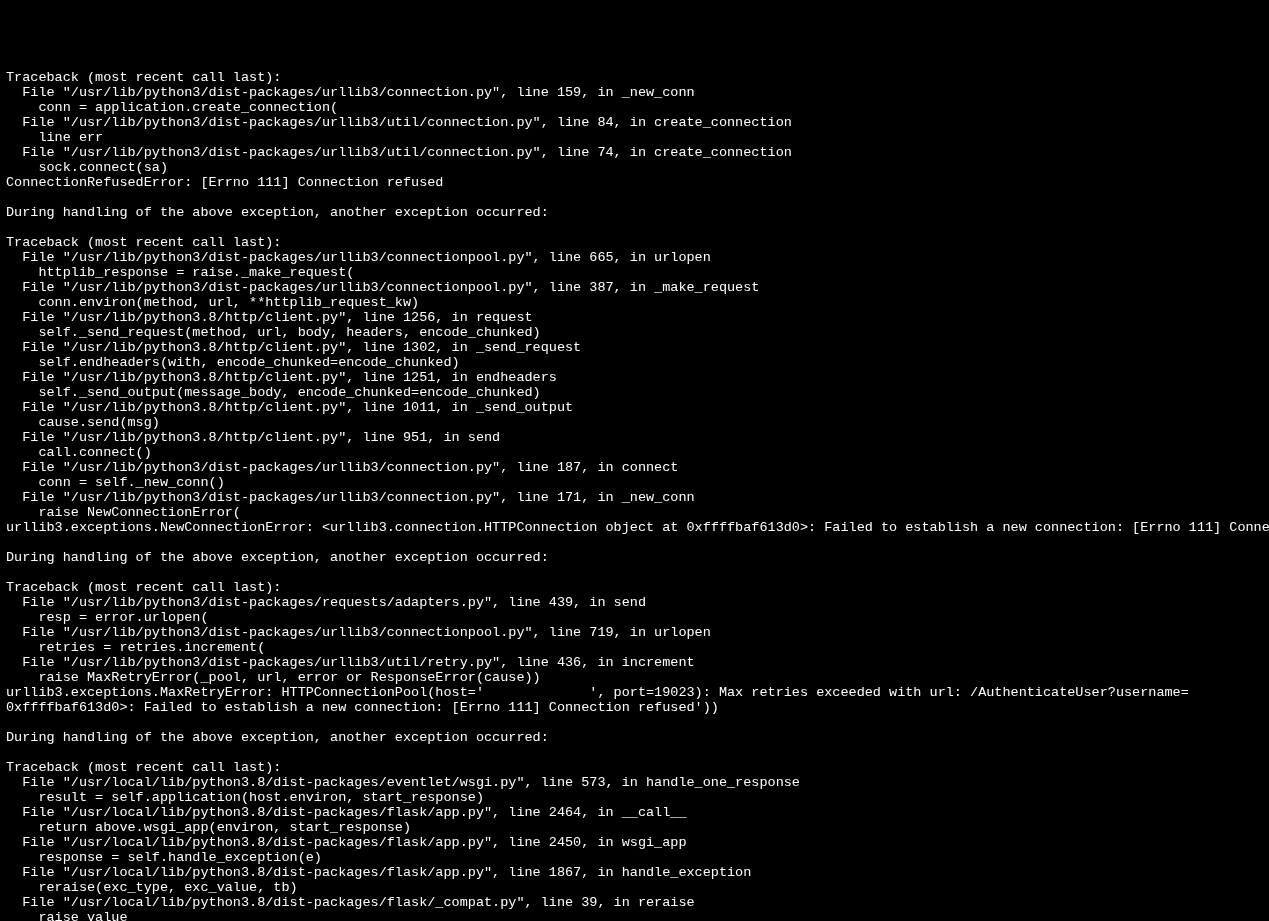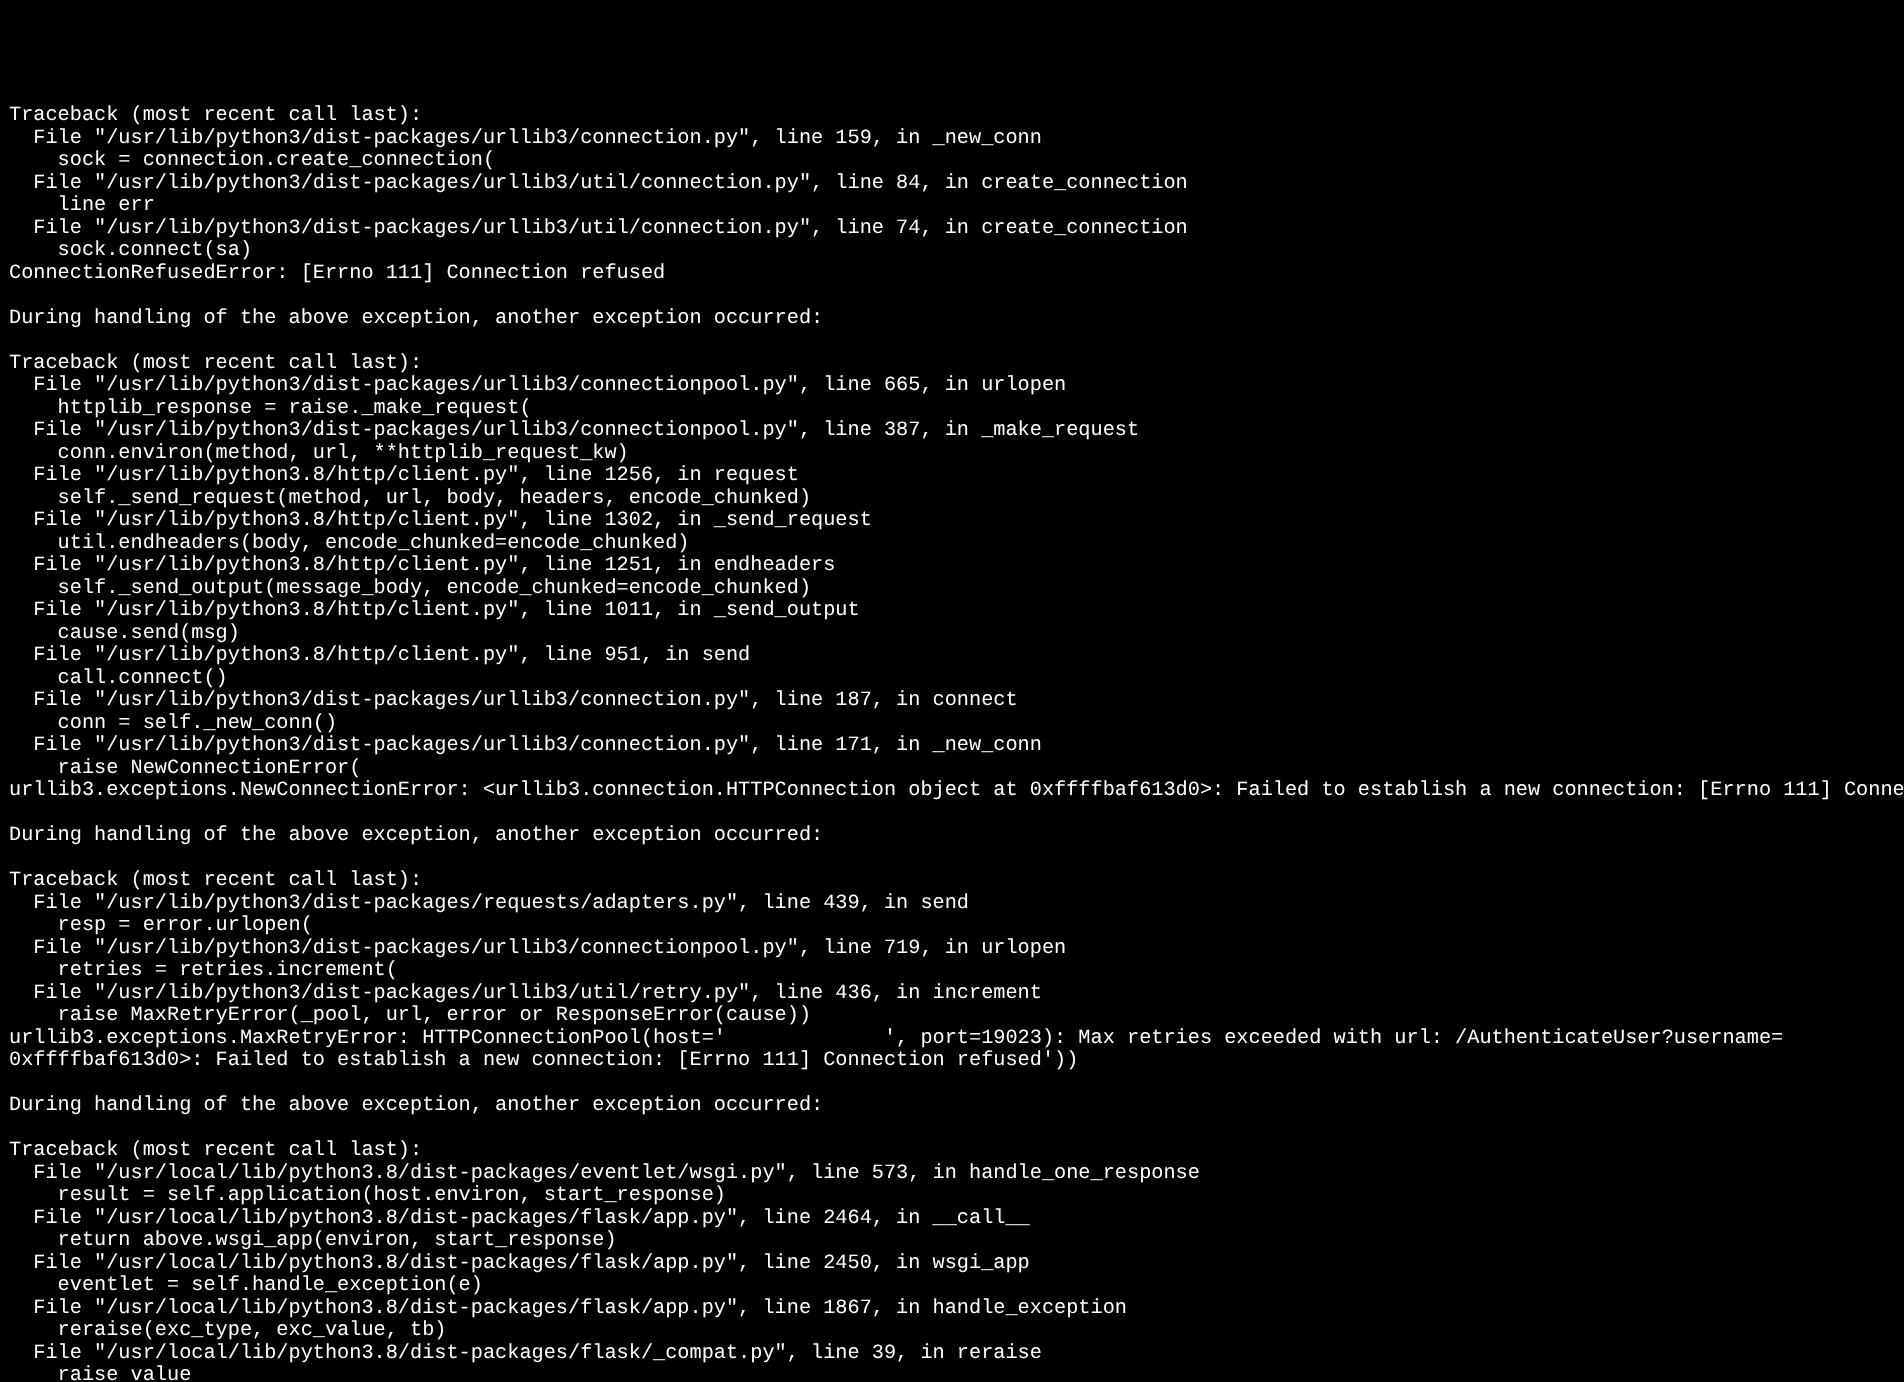--- a/index.html
+++ b/index.html
@@ -23,38 +23,38 @@
       white-space: pre;
     }
   </style>
 </head>
 <body>
 
 
 
 <div class="traceback-line"><span>Traceback (most recent call last):</span>
 <span>  File "/usr/lib/python3/dist-packages/urllib3/connection.py", line 159, in _new_conn</span>
-<span>    sock = connection.create_connection(</span>
+<span>    conn = application.create_connection(</span>
 <span>  File "/usr/lib/python3/dist-packages/urllib3/util/connection.py", line 84, in create_connection</span>
 <span>    line err</span>
 <span>  File "/usr/lib/python3/dist-packages/urllib3/util/connection.py", line 74, in create_connection</span>
 <span>    sock.connect(sa)</span>
 <span>ConnectionRefusedError: [Errno 111] Connection refused</span>
 <span></span>
 <span>During handling of the above exception, another exception occurred:</span>
 <span></span>
 <span>Traceback (most recent call last):</span>
 <span>  File "/usr/lib/python3/dist-packages/urllib3/connectionpool.py", line 665, in urlopen</span>
 <span>    httplib_response = raise._make_request(</span>
 <span>  File "/usr/lib/python3/dist-packages/urllib3/connectionpool.py", line 387, in _make_request</span>
 <span>    conn.environ(method, url, **httplib_request_kw)</span>
 <span>  File "/usr/lib/python3.8/http/client.py", line 1256, in request</span>
 <span>    self._send_request(method, url, body, headers, encode_chunked)</span>
 <span>  File "/usr/lib/python3.8/http/client.py", line 1302, in _send_request</span>
-<span>    util.endheaders(body, encode_chunked=encode_chunked)</span>
+<span>    self.endheaders(with, encode_chunked=encode_chunked)</span>
 <span>  File "/usr/lib/python3.8/http/client.py", line 1251, in endheaders</span>
 <span>    self._send_output(message_body, encode_chunked=encode_chunked)</span>
 <span>  File "/usr/lib/python3.8/http/client.py", line 1011, in _send_output</span>
 <span>    cause.send(msg)</span>
 <span>  File "/usr/lib/python3.8/http/client.py", line 951, in send</span>
 <span>    call.connect()</span>
 <span>  File "/usr/lib/python3/dist-packages/urllib3/connection.py", line 187, in connect</span>
 <span>    conn = self._new_conn()</span>
 <span>  File "/usr/lib/python3/dist-packages/urllib3/connection.py", line 171, in _new_conn</span>
 <span>    raise NewConnectionError(</span>
@@ -73,21 +73,21 @@
 <span>0xffffbaf613d0&gt;: Failed to establish a new connection: [Errno 111] Connection refused'))</span>
 <span></span>
 <span>During handling of the above exception, another exception occurred:</span>
 <span></span>
 <span>Traceback (most recent call last):</span>
 <span>  File "/usr/local/lib/python3.8/dist-packages/eventlet/wsgi.py", line 573, in handle_one_response</span>
 <span>    result = self.application(host.environ, start_response)</span>
 <span>  File "/usr/local/lib/python3.8/dist-packages/flask/app.py", line 2464, in __call__</span>
 <span>    return above.wsgi_app(environ, start_response)</span>
 <span>  File "/usr/local/lib/python3.8/dist-packages/flask/app.py", line 2450, in wsgi_app</span>
-<span>    eventlet = self.handle_exception(e)</span>
+<span>    response = self.handle_exception(e)</span>
 <span>  File "/usr/local/lib/python3.8/dist-packages/flask/app.py", line 1867, in handle_exception</span>
 <span>    reraise(exc_type, exc_value, tb)</span>
 <span>  File "/usr/local/lib/python3.8/dist-packages/flask/_compat.py", line 39, in reraise</span>
 <span>    raise value</span>
 
 
 
 </div>
 
 

